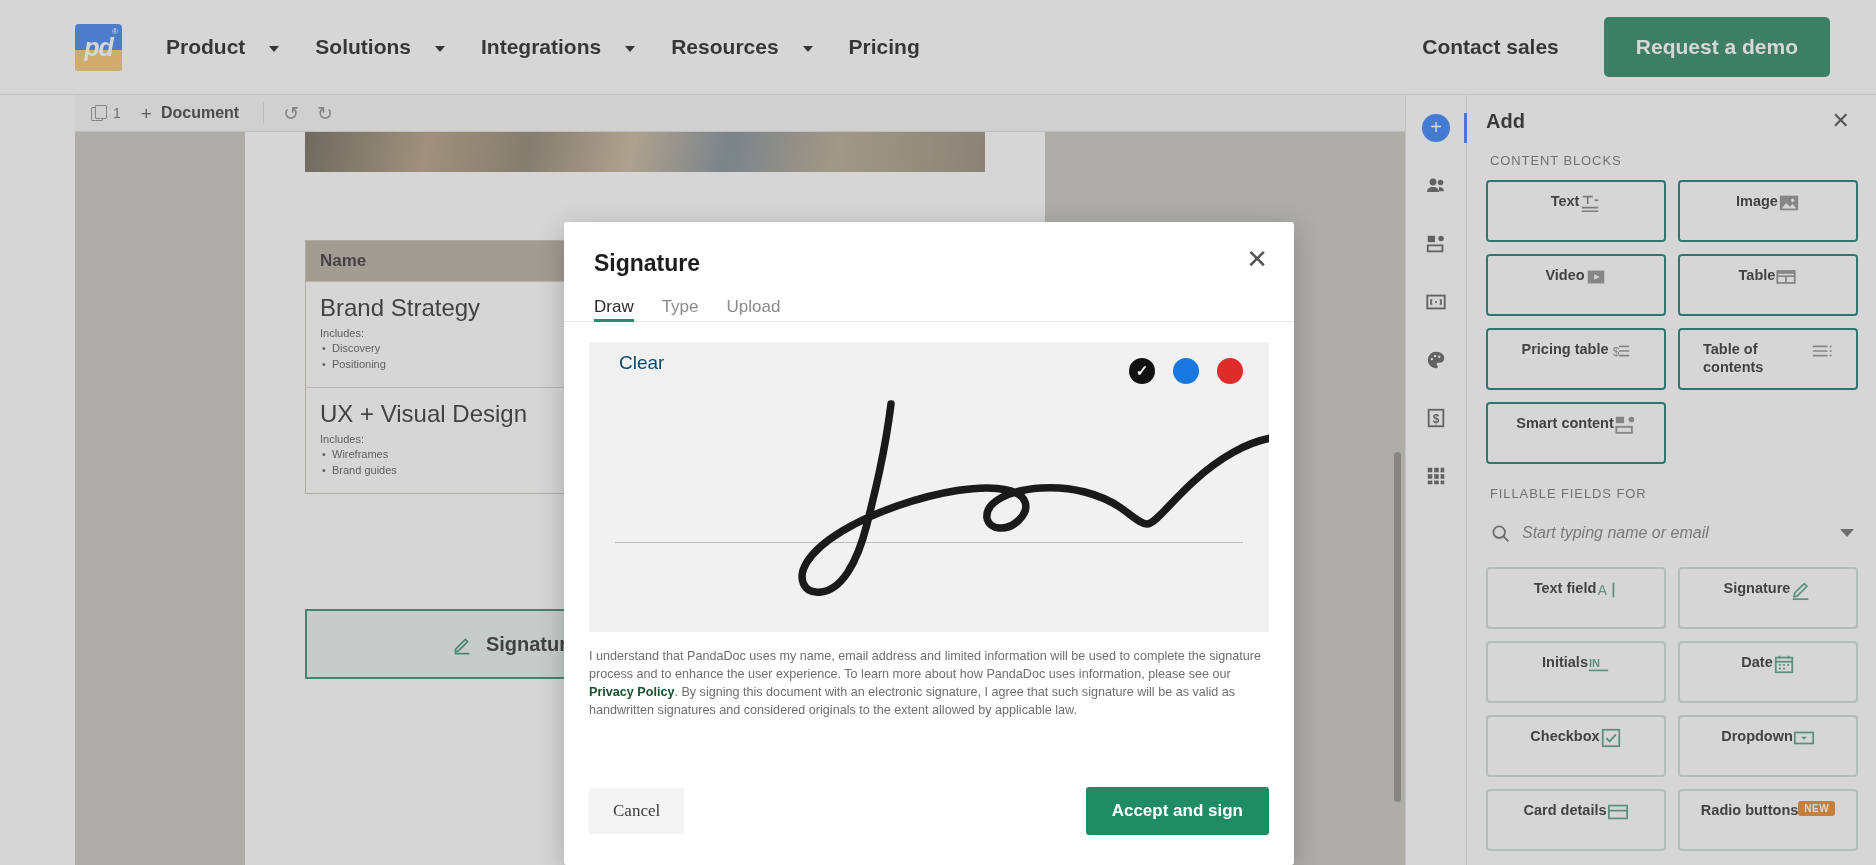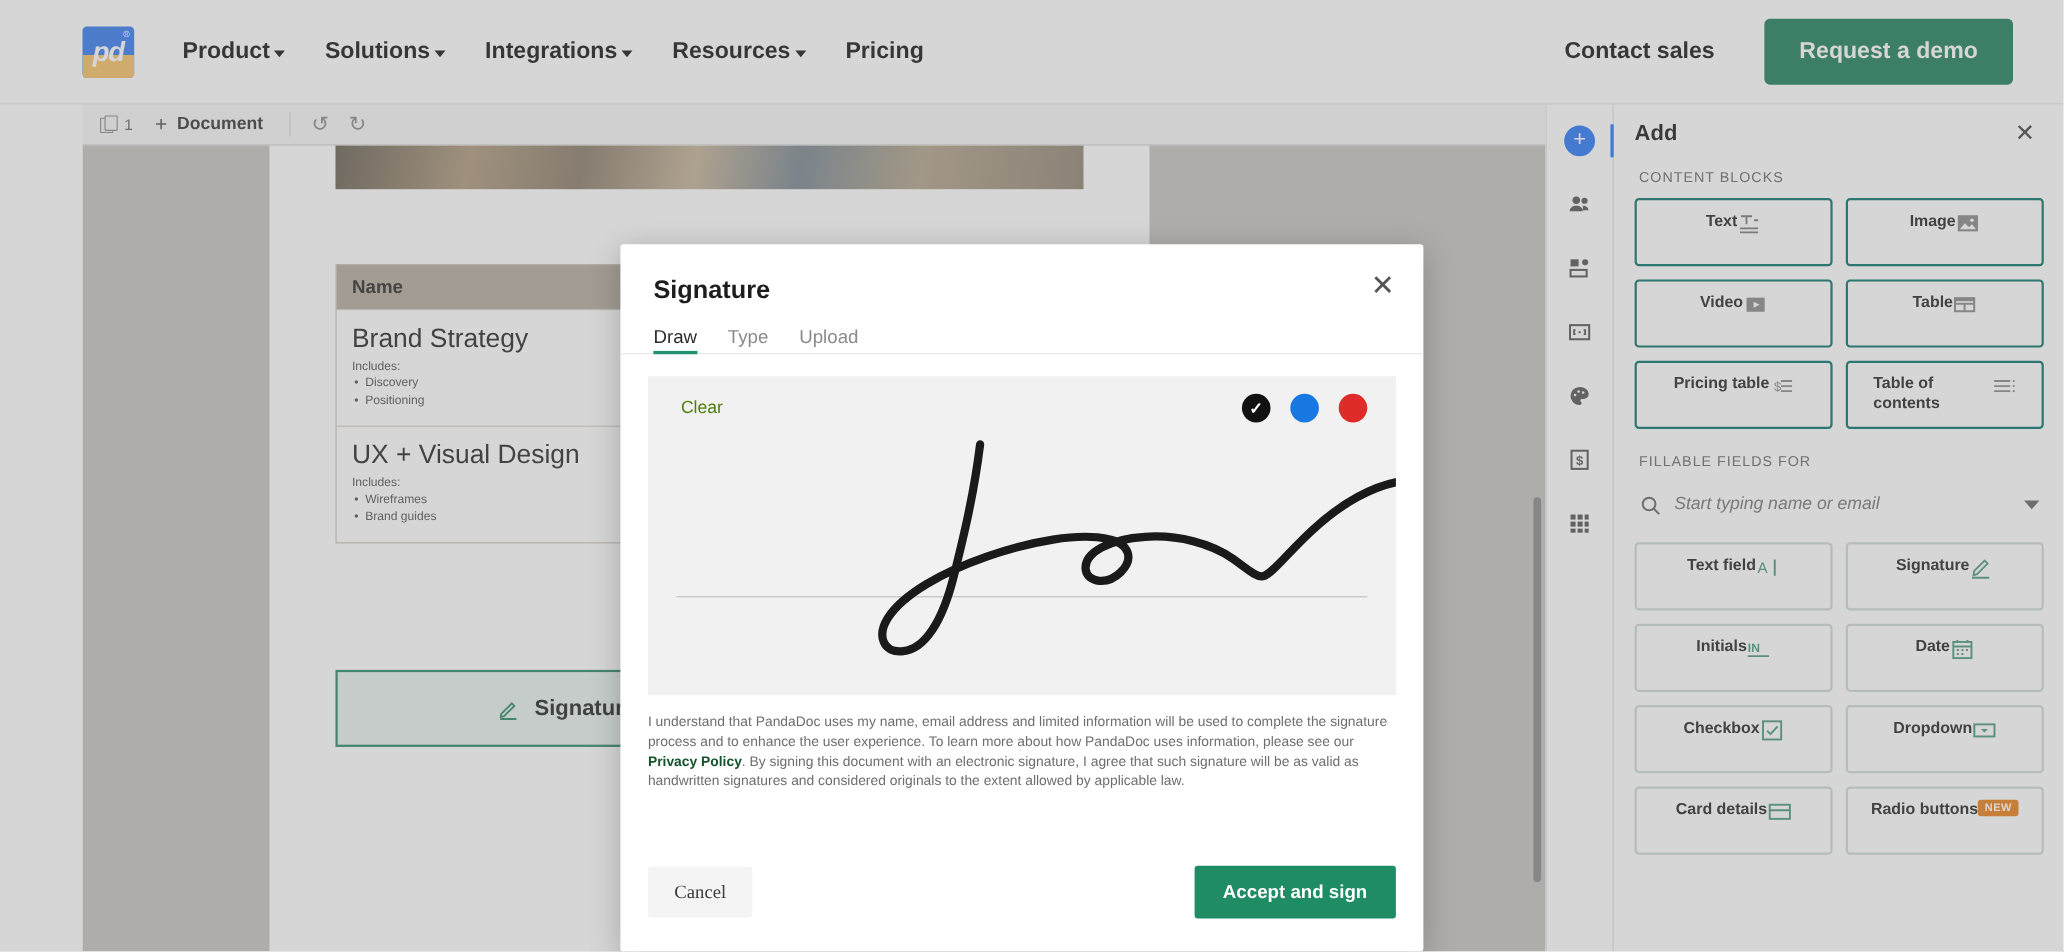--- a/index.html
+++ b/index.html
@@ -30,21 +30,21 @@
   .logo .pd {
     position: absolute; inset: 0; color: #ffffff;
     font-size: 25px; font-weight: bold; font-style: italic;
     display: flex; align-items: center; justify-content: center;
     letter-spacing: -1px; font-family: "Liberation Sans", sans-serif;
   }
   .logo .tm { position: absolute; top: 3px; right: 4px; color: #ffffff; font-size: 8px; }
 
   .main-nav { display: flex; align-items: center; margin-left: 26px; }
   .nav-item {
-    display: flex; align-items: center; gap: 4px;
+    display: flex; align-items: center; gap: 24px;
     font-size: 21px; font-weight: bold; color: #1b1b1b;
     padding: 10px 18px; cursor: pointer; white-space: nowrap;
   }
   .caret { width: 0; height: 0; border-left: 5.5px solid transparent; border-right: 5.5px solid transparent; border-top: 6px solid #1b1b1b; margin-top: 3px; }
 
   .header-right { margin-left: auto; display: flex; align-items: center; gap: 0; padding-right: 46px; }
   .contact-sales { font-size: 21px; font-weight: bold; color: #1b1b1b; cursor: pointer; margin-right: 45px; white-space: nowrap; }
   .demo-btn {
     background: #23815f; color: #ffffff;
     font-size: 21px; font-weight: bold;
@@ -173,21 +173,21 @@
   }
   .modal-head { padding: 28px 30px 0 30px; position: relative; }
   .modal-title { font-size: 23px; font-weight: bold; color: #1d1d1d; }
   .modal-close { position: absolute; top: 24px; right: 26px; font-size: 26px; color: #555; cursor: pointer; line-height: 1; }
   .tabs { display: flex; gap: 28px; padding: 0 30px; margin-top: 20px; border-bottom: 1px solid #e7e7e7; }
   .tab { font-size: 17px; color: #8a8a8a; padding-bottom: 2px; cursor: pointer; border-bottom: 3px solid transparent; margin-bottom: -1px; }
   .tab.active { color: #2a2a2a; border-bottom-color: #1f9171; }
 
   .pad-wrap { padding: 20px 25px 0 25px; }
   .pad { position: relative; height: 290px; background: #f1f1f1; }
-  .pad-clear { position: absolute; top: 20px; left: 30px; font-size: 16px; color: #4d7c0f; cursor: pointer; }
+  .pad-clear { position: absolute; top: 10px; left: 30px; font-size: 19px; color: #0c4a6e; cursor: pointer; }
   .swatches { position: absolute; top: 16px; right: 26px; display: flex; gap: 18px; }
   .sw { width: 26px; height: 26px; border-radius: 50%; cursor: pointer; display: flex; align-items: center; justify-content: center; }
   .sw.sel::after { content: '✓'; color: #fff; font-size: 15px; font-weight: bold; }
   .pad-baseline { position: absolute; left: 26px; right: 26px; top: 200px; height: 1px; background: #bdbdbd; }
   .pad svg { position: absolute; inset: 0; width: 100%; height: 100%; }
 
   .legal { padding: 16px 25px 0 25px; font-size: 12.6px; line-height: 1.42; color: #6e6e6e; }
   .legal a { color: #14532d; text-decoration: none; font-weight: bold; }
   .modal-foot { margin-top: auto; display: flex; align-items: center; padding: 0 25px 30px 25px; }
   .btn-cancel {
@@ -397,20 +397,28 @@
         </div>
         <div class="tile">
           <span class="tile-label">Table of contents</span>
           <svg class="tile-icon" viewBox="0 0 24 24">
             <path d="M2 7h16M2 12h16M2 17h16" stroke="#8d8d8d" stroke-width="1.9"></path>
             <circle cx="21.5" cy="7" r="1.1" fill="#8d8d8d"></circle>
               <circle cx="21.5" cy="12" r="1.1" fill="#8d8d8d"></circle>
               <circle cx="21.5" cy="17" r="1.1" fill="#8d8d8d"></circle>
           </svg>
         </div>
+        <div class="tile">
+          <span class="tile-label">Smart content</span>
+          <svg class="tile-icon" viewBox="0 0 24 24">
+            <rect x="2" y="3" width="9" height="7" fill="#8d8d8d"></rect>
+            <circle cx="19" cy="6" r="3.1" fill="#8d8d8d"></circle>
+            <rect x="2.5" y="14" width="17" height="6.5" fill="none" stroke="#8d8d8d" stroke-width="2"></rect>
+          </svg>
+        </div>
       </div>
 
       <div class="sec-label" style="margin-top:22px">Fillable fields for</div>
 
       <div class="search-row">
         <svg width="21" height="21" viewBox="0 0 24 24">
           <circle cx="10.5" cy="10.5" r="6.6" fill="none" stroke="#6a6a6a" stroke-width="2.1"></circle>
           <path d="M15.4 15.4L21 21" stroke="#6a6a6a" stroke-width="2.1"></path>
         </svg>
         <span class="search-placeholder">Start typing name or email</span>

